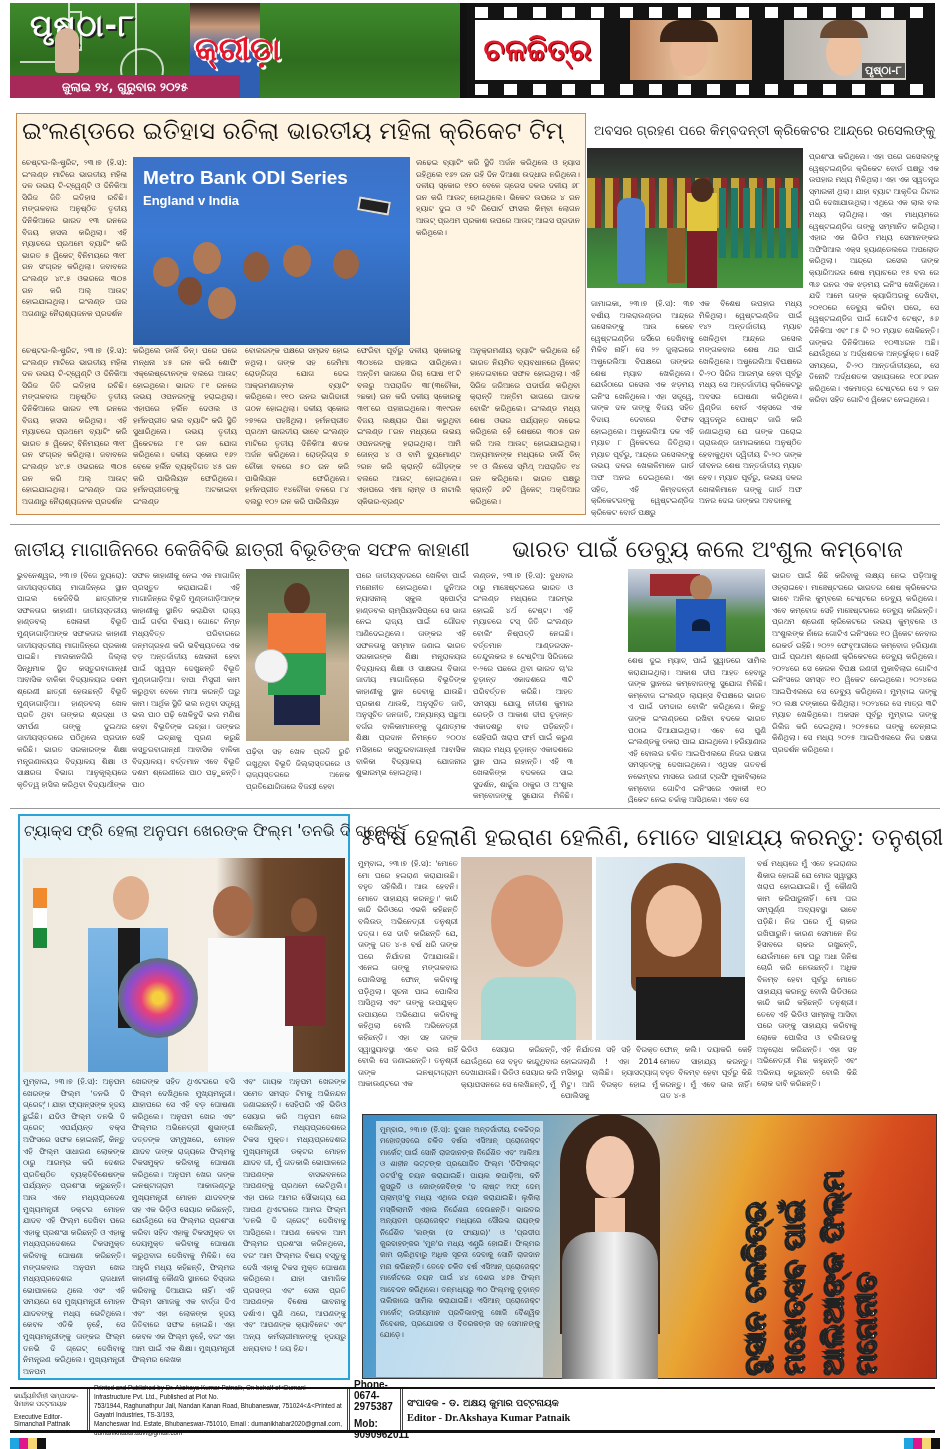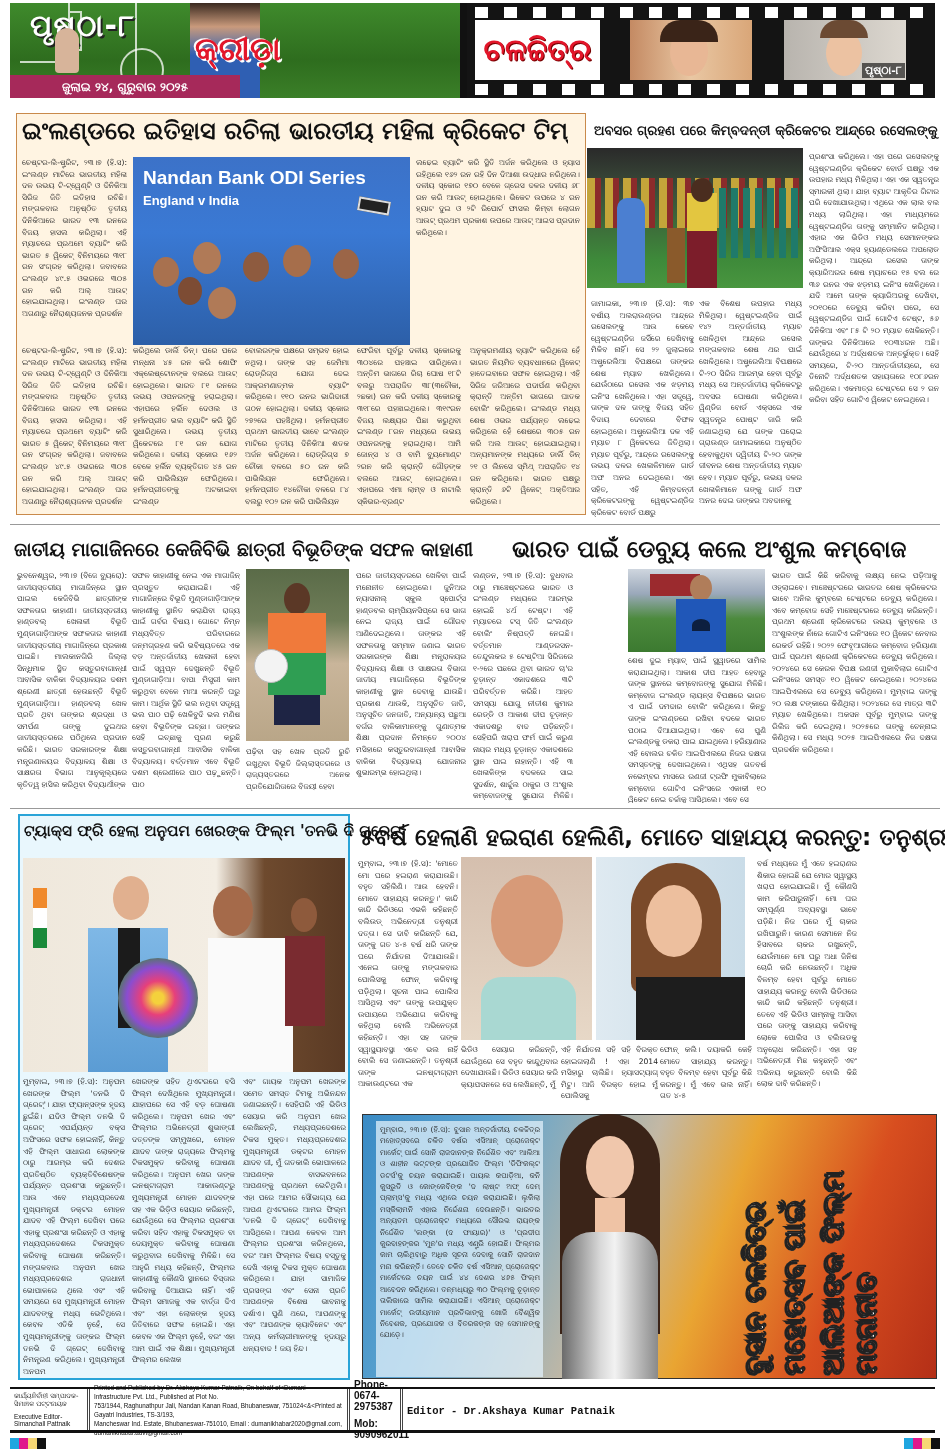--- a/index.html
+++ b/index.html
@@ -11,21 +11,21 @@
 .mast-field .line{position:absolute;border:2px solid rgba(255,255,255,.75)}
 .page-no{left:30px;top:8px;font-size:30px;font-weight:bold;color:#fff;text-shadow:2px 2px 0 #222;letter-spacing:1px}
 .date-band{left:10px;top:75px;width:230px;height:23px;background:#a6295a;color:#fff;font-size:12px;font-weight:bold;display:flex;align-items:center;justify-content:center}
 .film{left:467px;top:3px;width:468px;height:95px;background:#141414}
 .hole{position:absolute;width:13px;height:11px;background:#fff}
 .film-title{left:475px;top:20px;width:125px;height:60px;background:#fff;display:flex;align-items:center;justify-content:center}
 .film-title span{font-size:30px;font-weight:bold;color:#e3162a;text-shadow:1px 1px 0 #700}
 .photo{background:linear-gradient(160deg,#d9a97d,#9c5c3d 60%,#5b3322);}
 .face{position:absolute;border-radius:50%;background:#e7b48f}
 
-.head{font-weight:bold;color:#111;display:flex;align-items:center;white-space:nowrap;overflow:hidden}
+.head{font-weight:normal;color:#111;display:flex;align-items:center;white-space:nowrap;overflow:hidden}
 .box{border:1.5px solid #c98a4b;background:#fff4e2}
 .box-blue{border:2px solid #2aa4d8;background:#e9f7fd}
 .col{position:absolute;font-size:7.6px;line-height:11.6px;color:#222;text-align:justify;overflow:hidden}
 .img{position:absolute;overflow:hidden}
 
 .footer{left:10px;top:1387px;width:925px;height:46px;border-top:2px solid #111;border-bottom:3px solid #111;display:flex;font-size:8px}
 .footer .cell{border-right:3px double #444;padding:3px 4px;display:flex;flex-direction:column;justify-content:center}
 .reg{position:absolute;top:1438px;width:9px;height:11px}
 </style>
 </head>
@@ -88,21 +88,21 @@
 </div>
 <div class="abs" style="left:784px;top:20px;width:122px;height:60px;background:linear-gradient(90deg,#b8b4ae,#ddd8d0);overflow:hidden">
   <div class="face" style="left:42px;top:10px;width:36px;height:46px;background:#ecc2a2"></div>
   <div style="position:absolute;left:36px;top:0;width:48px;height:18px;background:#6b4a33;border-radius:20px 20px 0 0"></div>
 </div>
 <div class="abs" style="left:862px;top:63px;font-size:11px;font-weight:bold;color:#fff;background:rgba(0,0,0,.6);padding:1px 3px">ପୃଷ୍ଠା-୮</div>
 
 <div class="abs box" style="left:16px;top:113px;width:570px;height:402px"></div>
 <div class="abs head" style="left:22px;top:114px;height:34px;font-size:24px">ଇଂଲଣ୍ଡରେ ଇତିହାସ ରଚିଲା ଭାରତୀୟ ମହିଳା କ୍ରିକେଟ ଟିମ୍</div>
 <div class="img" style="left:133px;top:157px;width:277px;height:188px;background:linear-gradient(180deg,#3c72c8 0,#3a79d4 40%,#2c5fa8 100%)">
-  <div style="position:absolute;left:10px;top:10px;color:#fff;font-weight:bold;font-size:19px;font-family:'Liberation Sans',sans-serif">Nandan Bank ODI Series</div>
+  <div style="position:absolute;left:10px;top:10px;color:#fff;font-weight:bold;font-size:19px;font-family:'Liberation Sans',sans-serif">Metro Bank ODI Series</div>
   <div style="position:absolute;left:10px;top:36px;color:#fff;font-weight:bold;font-size:13px;font-family:'Liberation Sans',sans-serif">England v India</div>
   <div style="position:absolute;left:225px;top:42px;width:32px;height:14px;background:#222;border:2px solid #ddd;transform:rotate(10deg)"></div>
   <div class="face" style="left:20px;top:100px;width:26px;height:30px;background:#a8714f"></div>
   <div class="face" style="left:60px;top:85px;width:28px;height:32px;background:#b07a57"></div>
   <div class="face" style="left:110px;top:95px;width:26px;height:30px;background:#8e5b3f"></div>
   <div class="face" style="left:150px;top:88px;width:28px;height:32px;background:#a66e4b"></div>
   <div class="face" style="left:200px;top:92px;width:26px;height:30px;background:#9b6547"></div>
   <div class="face" style="left:75px;top:130px;width:28px;height:32px;background:#b07a57"></div>
   <div class="face" style="left:45px;top:120px;width:24px;height:28px;background:#7d4c34"></div>
 </div>
@@ -211,21 +211,22 @@
   <div class="cell" style="width:260px;font-family:'Liberation Sans',sans-serif;font-size:6.3px;line-height:9px">
     <div>Printed and Published by Dr. Akshaya Kumar Patnaik, On behalf of&lt;Dumani Infrastructure Pvt. Ltd., Published at Plot No.</div>
     <div>753/1944, Raghunathpur Jali, Nandan Kanan Road, Bhubaneswar, 751024&lt;&amp;&lt;Printed at Gayatri Industries, TS-3/193,</div>
     <div>Mancheswar Ind. Estate, Bhubaneswar-751010, Email : dumanikhabar2020@gmail.com, dumanikhabar.advt@gmail.com</div>
   </div>
   <div class="cell" style="width:53px;font-family:'Liberation Sans',sans-serif;font-size:10px;font-weight:bold">
     <div>Phone-0674-2975387</div>
     <div style="margin-top:6px">Mob: 9090962011</div>
   </div>
   <div class="cell" style="flex:1;border-right:none">
-    <div style="font-size:10.5px;font-weight:bold;margin-top:3px;font-family:Liberation Mono, monospace">Editor - Dr.Akshaya Kumar Patnaik</div>
+    <div style="font-size:9.5px;font-weight:bold">ସଂପାଦକ - ଡ. ଅକ୍ଷୟ କୁମାର ପଟ୍ଟନାୟକ</div>
+    <div style="font-size:10.5px;font-weight:bold;margin-top:3px;font-family:Liberation Serif, serif">Editor - Dr.Akshaya Kumar Patnaik</div>
   </div>
 </div>
 <div class="reg" style="left:10px;background:#1fa6e0"></div>
 <div class="reg" style="left:19px;background:#e0178c"></div>
 <div class="reg" style="left:28px;background:#f7d774"></div>
 <div class="reg" style="left:37px;background:#111"></div>
 <div class="reg" style="left:904px;background:#1fa6e0"></div>
 <div class="reg" style="left:913px;background:#e0178c"></div>
 <div class="reg" style="left:922px;background:#f7d774"></div>
 <div class="reg" style="left:931px;background:#111"></div>

